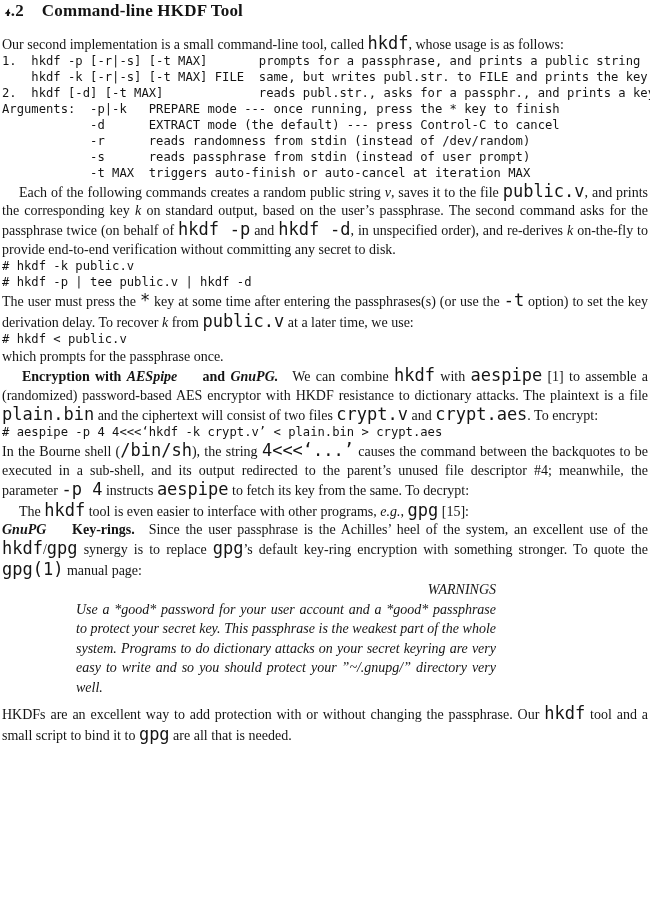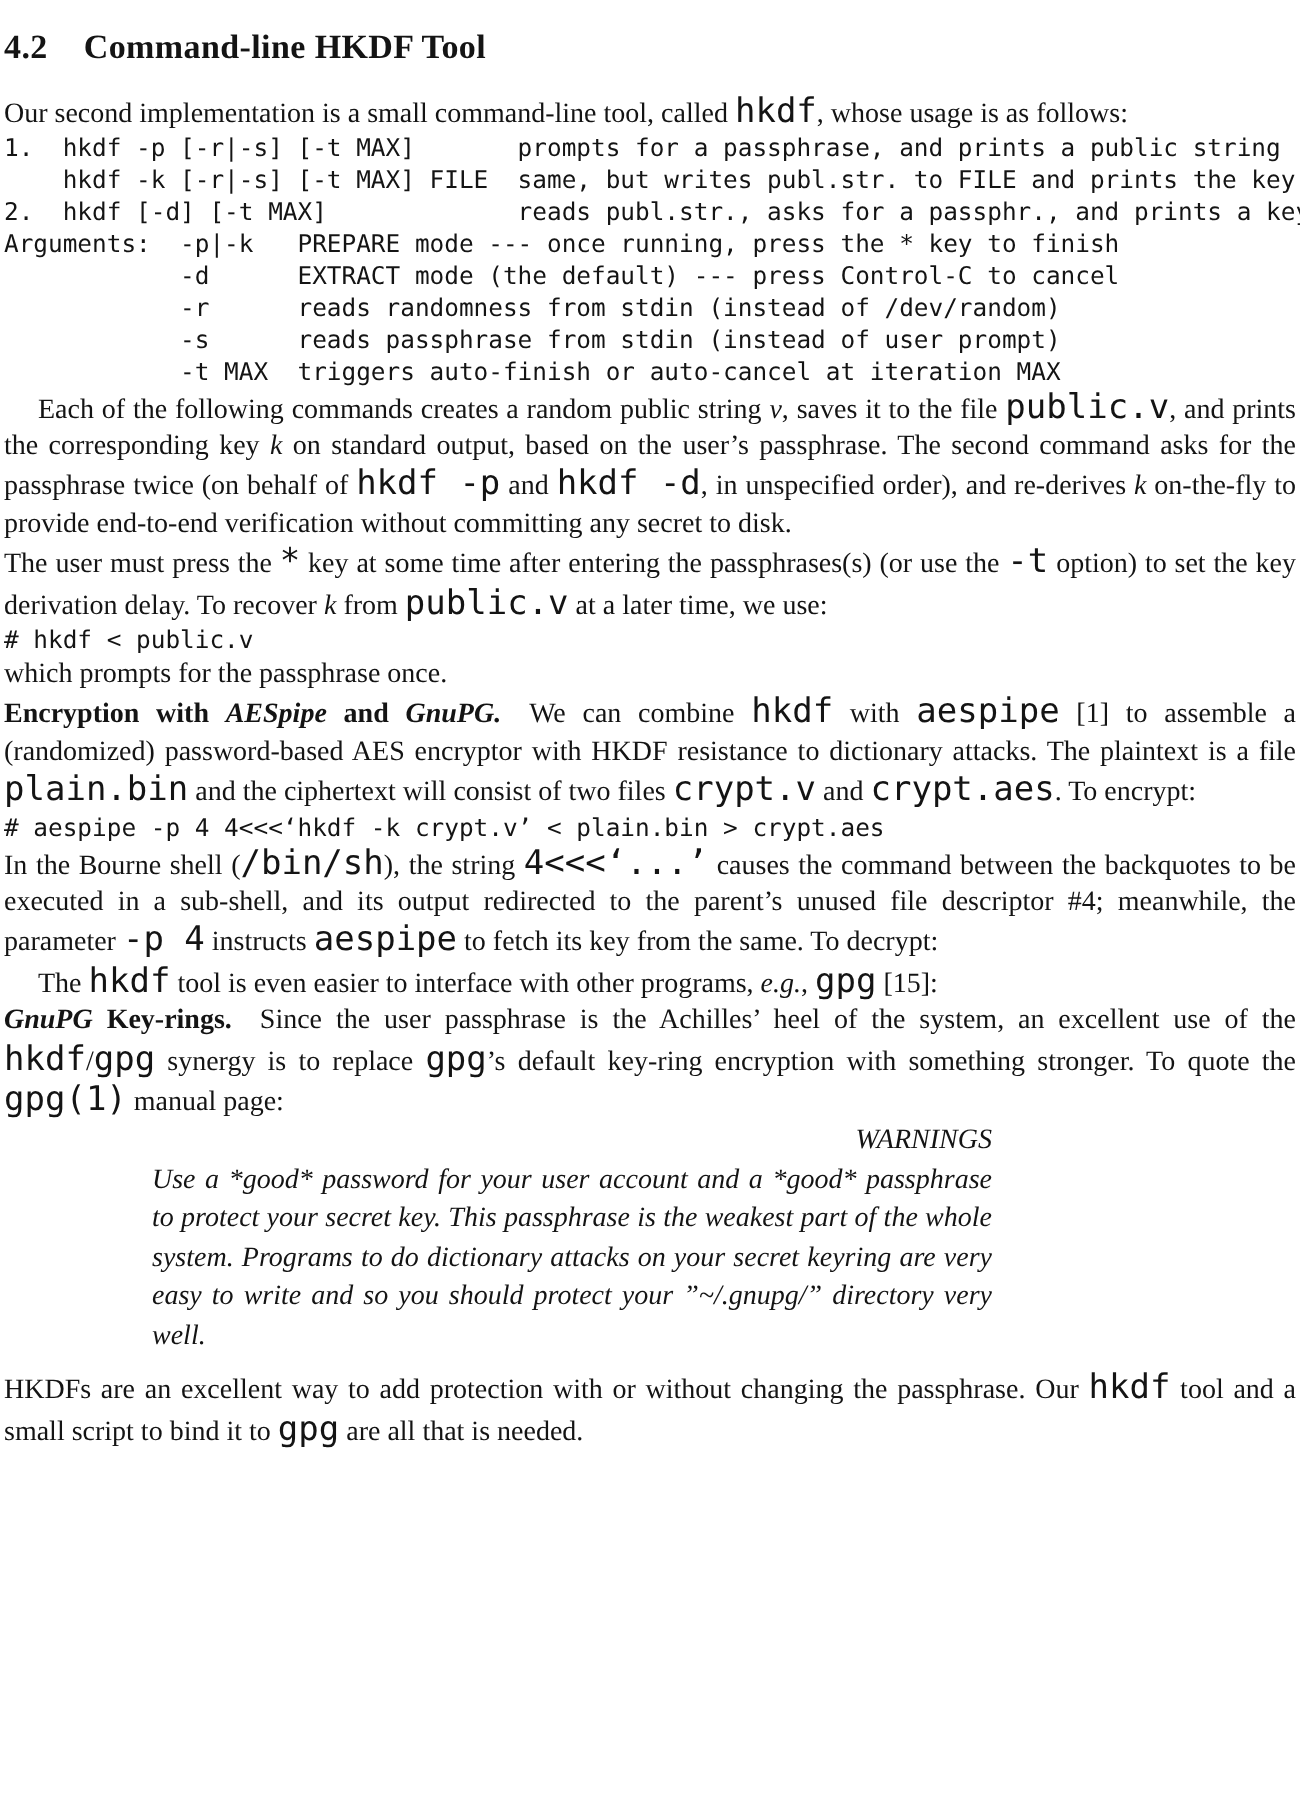--- a/index.html
+++ b/index.html
@@ -4,22 +4,23 @@
 <style>
   html, body { margin: 0; padding: 0; background: #fff; }
   .page {
     width: 650px;
     height: 905px;
     box-sizing: border-box;
     background: #ffffff;
     color: #141414;
     font-family: "Liberation Serif", serif;
     font-size: 14px;
-    padding: 13px 2px 0 2px;
+    padding: 0 2px 0 2px;
     overflow: hidden;
+    border-radius: 30px;
   }
   .h2 {
     font-weight: bold;
     font-size: 17px;
     margin: 1px 0 13px 0;
     letter-spacing: 0.2px;
   }
   .h2 .num { margin-right: 18px; }
   p.body {
     margin: 0;
@@ -32,21 +33,21 @@
     font-family: "DejaVu Sans Mono", monospace;
     font-size: 12.2px;
     line-height: 15.9px;
     white-space: pre;
   }
   .tt {
     font-family: "DejaVu Sans Mono", monospace;
     font-size: 17px;
   }
   .i { font-style: italic; }
-  .b { font-weight: bold; }
+  .b { font-weight: bold; margin-left: 20px; }
   .bi { font-weight: bold; font-style: italic; }
   .mb-usage { margin: 4px 0 15px 0; }
   .mb-args  { margin-bottom: 6px; }
   .gap-after { margin-bottom: 16px; }
   .gap-sm-after { margin-bottom: 8px; }
   .quote {
     font-style: italic;
     margin: 0 152px 7px 56px;
     line-height: 19.5px;
   }
@@ -72,20 +73,22 @@
 2.  hkdf [-d] [-t MAX]             reads publ.str., asks for a passphr., and prints a key</pre>
 
   <pre class="code mb-args">Arguments:  -p|-k   PREPARE mode --- once running, press the * key to finish
             -d      EXTRACT mode (the default) --- press Control-C to cancel
             -r      reads randomness from stdin (instead of /dev/random)
             -s      reads passphrase from stdin (instead of user prompt)
             -t MAX  triggers auto-finish or auto-cancel at iteration MAX</pre>
 
   <p class="body jc indent"><span>Each of the following commands creates a random public string </span><span class="i">v</span><span>, saves it to the file </span><span class="tt">public.v</span><span>, and prints the corresponding key </span><span class="i">k</span><span> on standard output, based on the user’s passphrase.  The second command asks for the passphrase twice (on behalf of </span><span class="tt">hkdf -p</span><span> and </span><span class="tt">hkdf -d</span><span>, in unspecified order), and re-derives </span><span class="i">k</span><span> on-the-fly to provide end-to-end verification without committing any secret to disk.</span></p>
 
+  <pre class="code"># hkdf -k public.v
+# hkdf -p | tee public.v | hkdf -d</pre>
 
   <p class="body jc"><span>The user must press the </span><span class="tt">*</span><span> key at some time after entering the passphrases(s) (or use the </span><span class="tt">-t</span><span> option) to set the key derivation delay.  To recover </span><span class="i">k</span><span> from </span><span class="tt">public.v</span><span> at a later time, we use:</span></p>
 
   <pre class="code"># hkdf &lt; public.v</pre>
 
   <p class="body gap-after"><span>which prompts for the passphrase once.</span></p>
 
   <p class="body jc"><span class="b">Encryption with </span><span class="bi">AESpipe</span><span class="b"> and </span><span class="bi">GnuPG.</span><span> We can combine </span><span class="tt">hkdf</span><span> with </span><span class="tt">aespipe</span><span> [1] to assemble a (randomized) password-based AES encryptor with HKDF resistance to dictionary attacks.  The plaintext is a file </span><span class="tt">plain.bin</span><span> and the ciphertext will consist of two files </span><span class="tt">crypt.v</span><span> and </span><span class="tt">crypt.aes</span><span>. To encrypt:</span></p>
 
   <pre class="code"># aespipe -p 4 4&lt;&lt;&lt;‘hkdf -k crypt.v’ &lt; plain.bin &gt; crypt.aes</pre>

